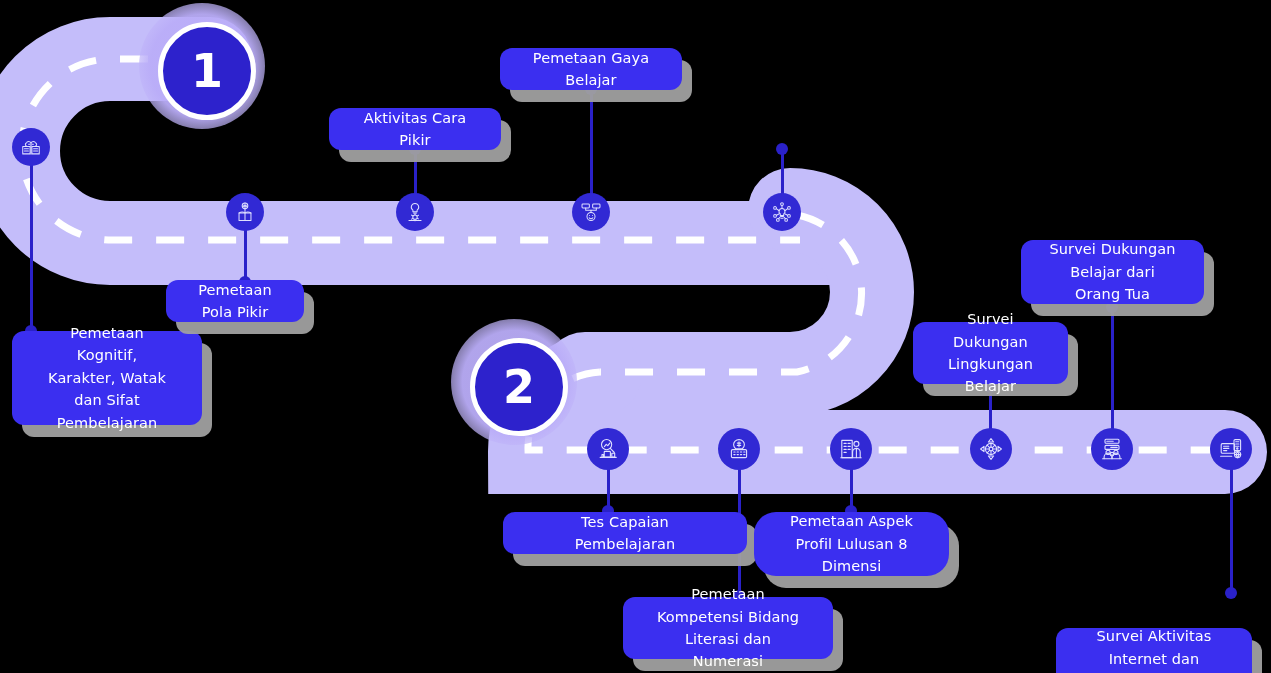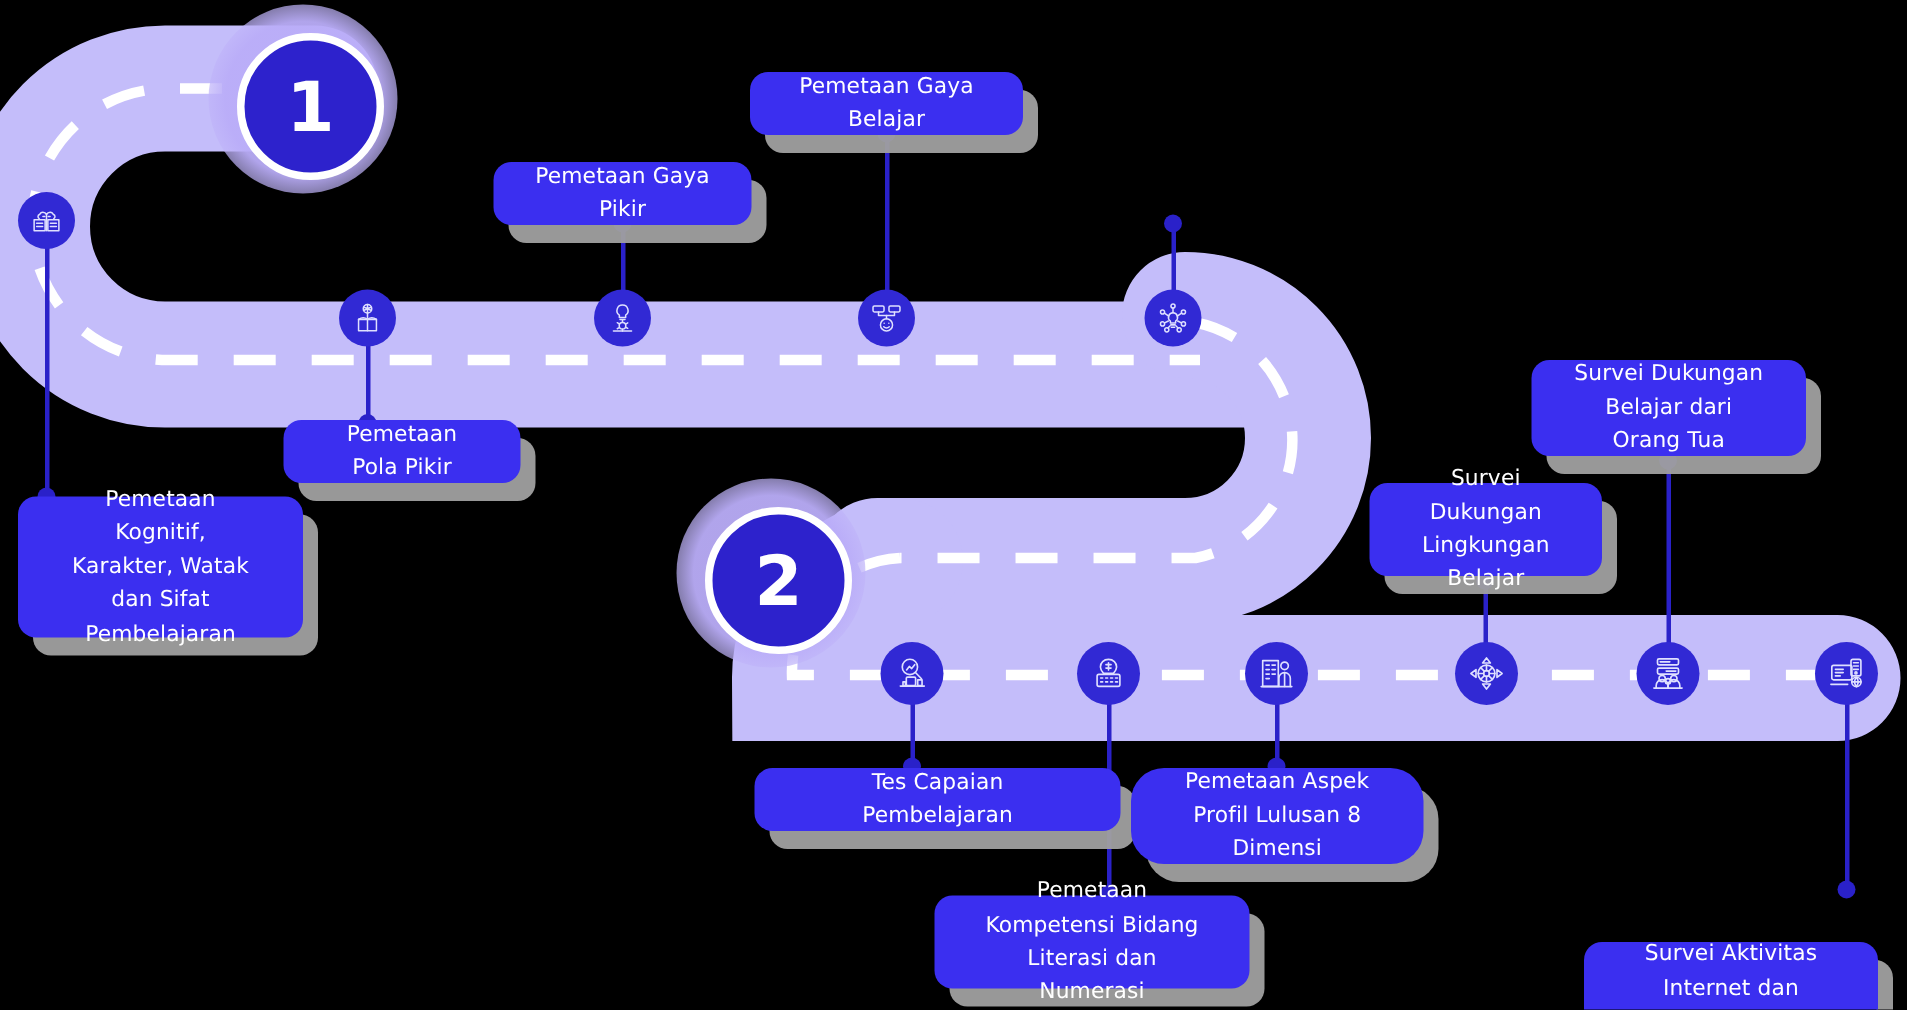--- a/index.html
+++ b/index.html
@@ -264,26 +264,26 @@
       <span>2</span>
     </div>
   </div>
 
   <div class="label" style="left:12px; top:331px; width:190px; height:94px;">
     <span>Pemetaan Kognitif,
 Karakter, Watak dan Sifat
 Pembelajaran</span>
   </div>
 
-  <div class="label" style="left:166px; top:280px; width:158px; height:42px;margin-left:23px;">
+  <div class="label" style="left:166px; top:280px; width:138px; height:42px;">
     <span>Pemetaan Pola Pikir</span>
   </div>
 
   <div class="label" style="left:329px; top:108px; width:172px; height:42px;">
-    <span>Pemetaan Gaya Pikir</span>
+    <span>Aktivitas Cara Pikir</span>
   </div>
 
   <div class="label" style="left:500px; top:48px; width:182px; height:42px;">
     <span>Pemetaan Gaya Belajar</span>
   </div>
 
 
   <div class="label" style="left:503px; top:512px; width:244px; height:42px;">
     <span>Tes Capaian Pembelajaran</span>
   </div>

